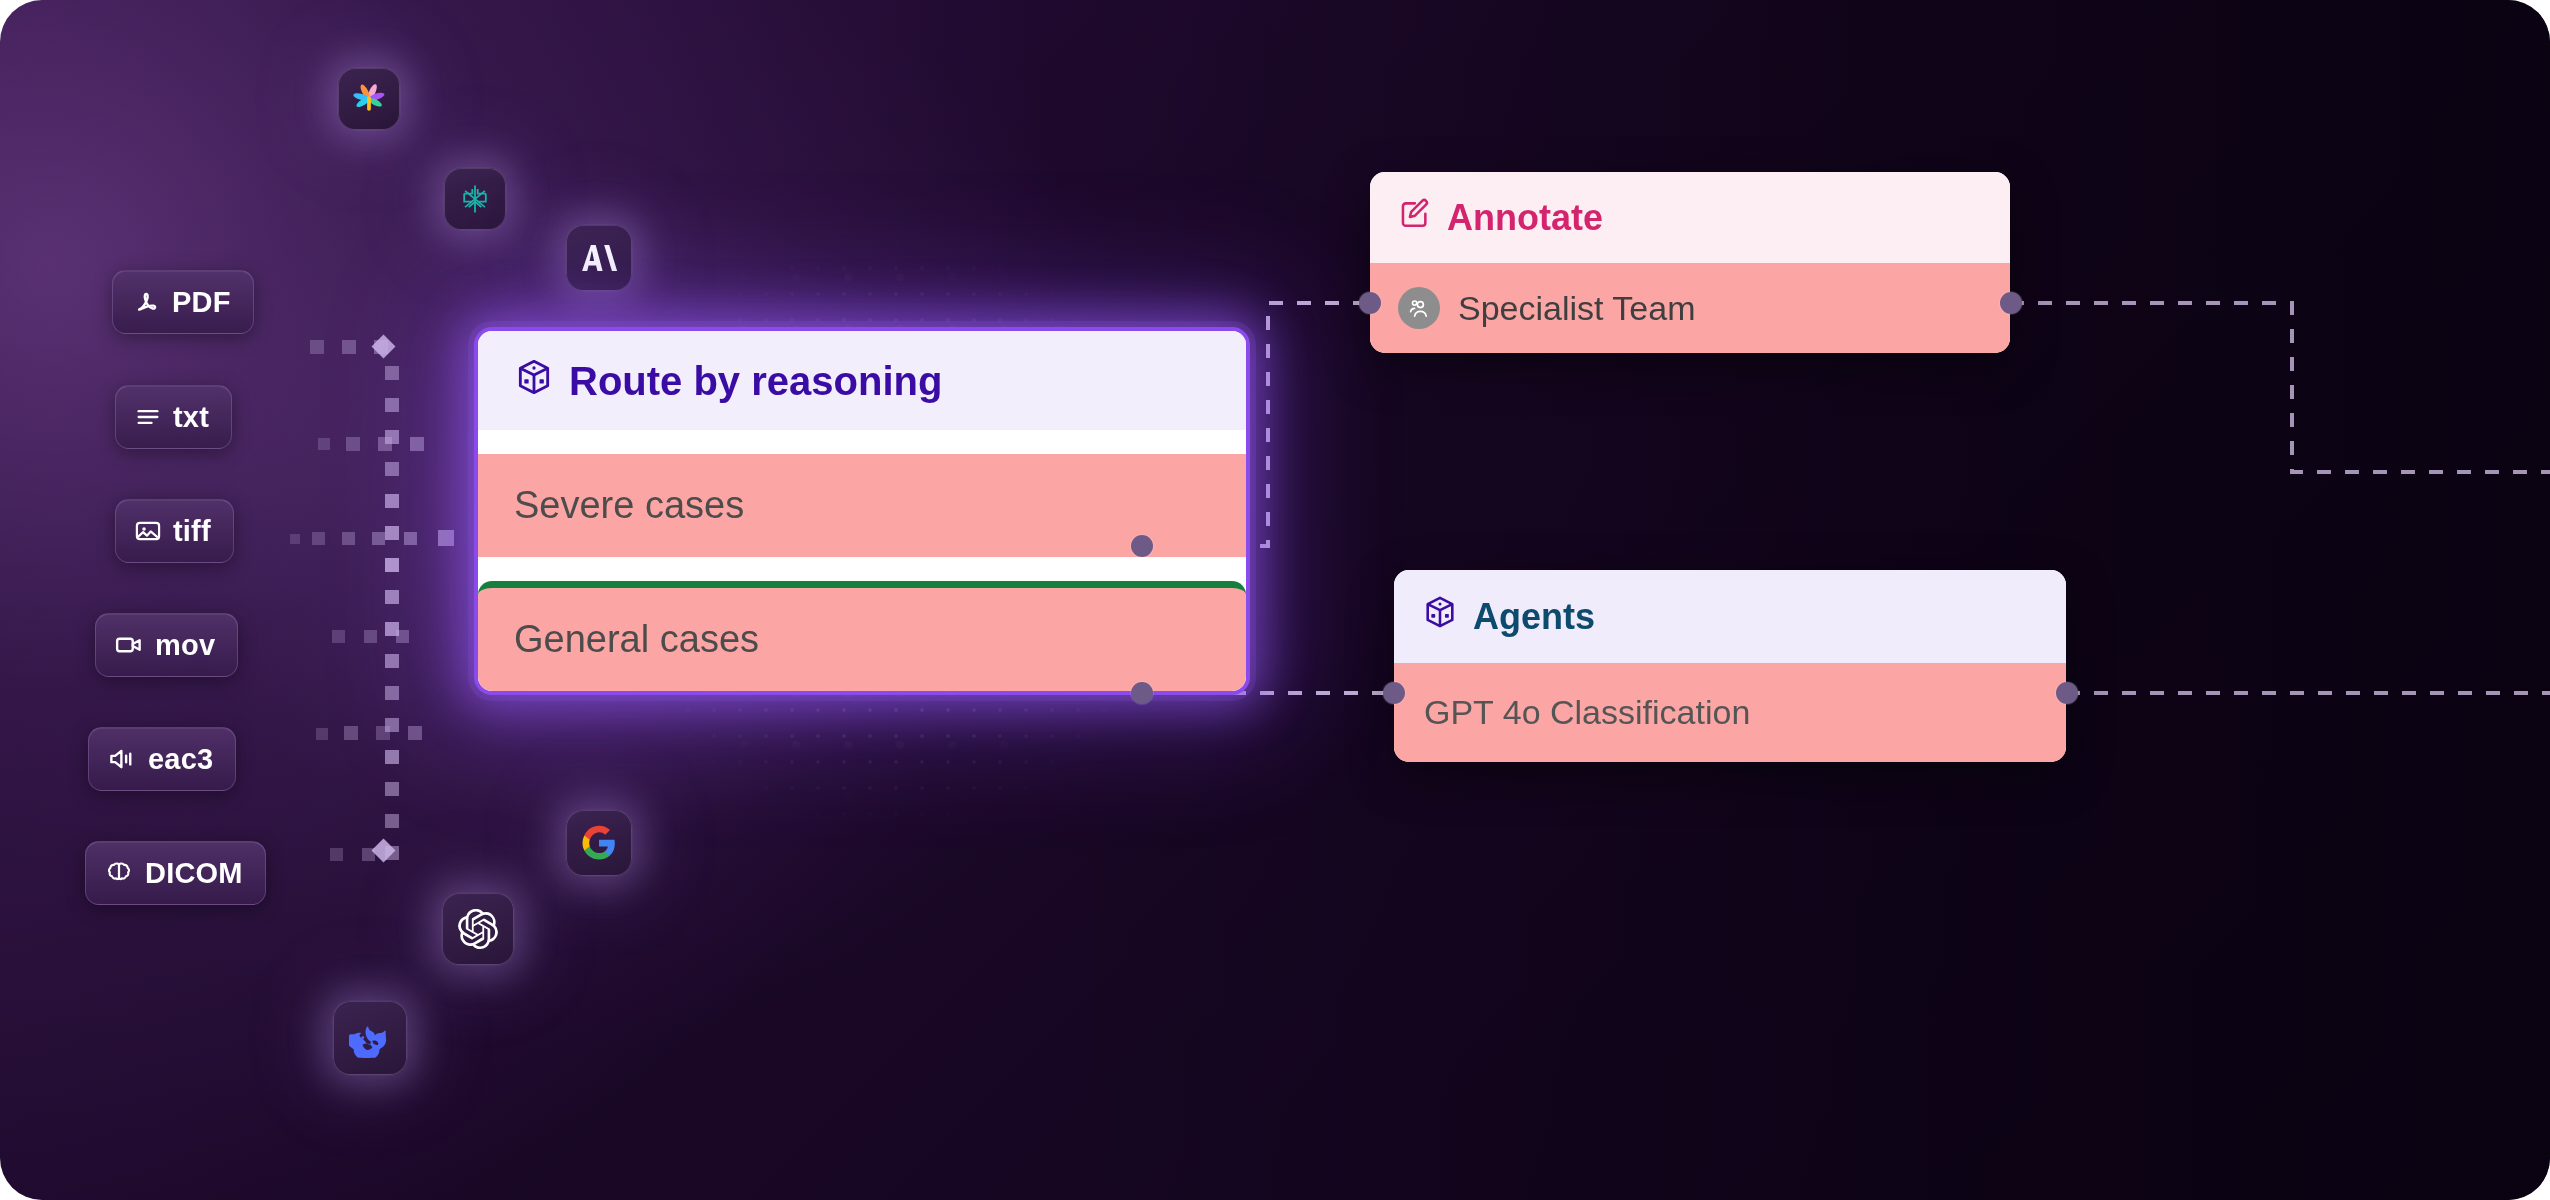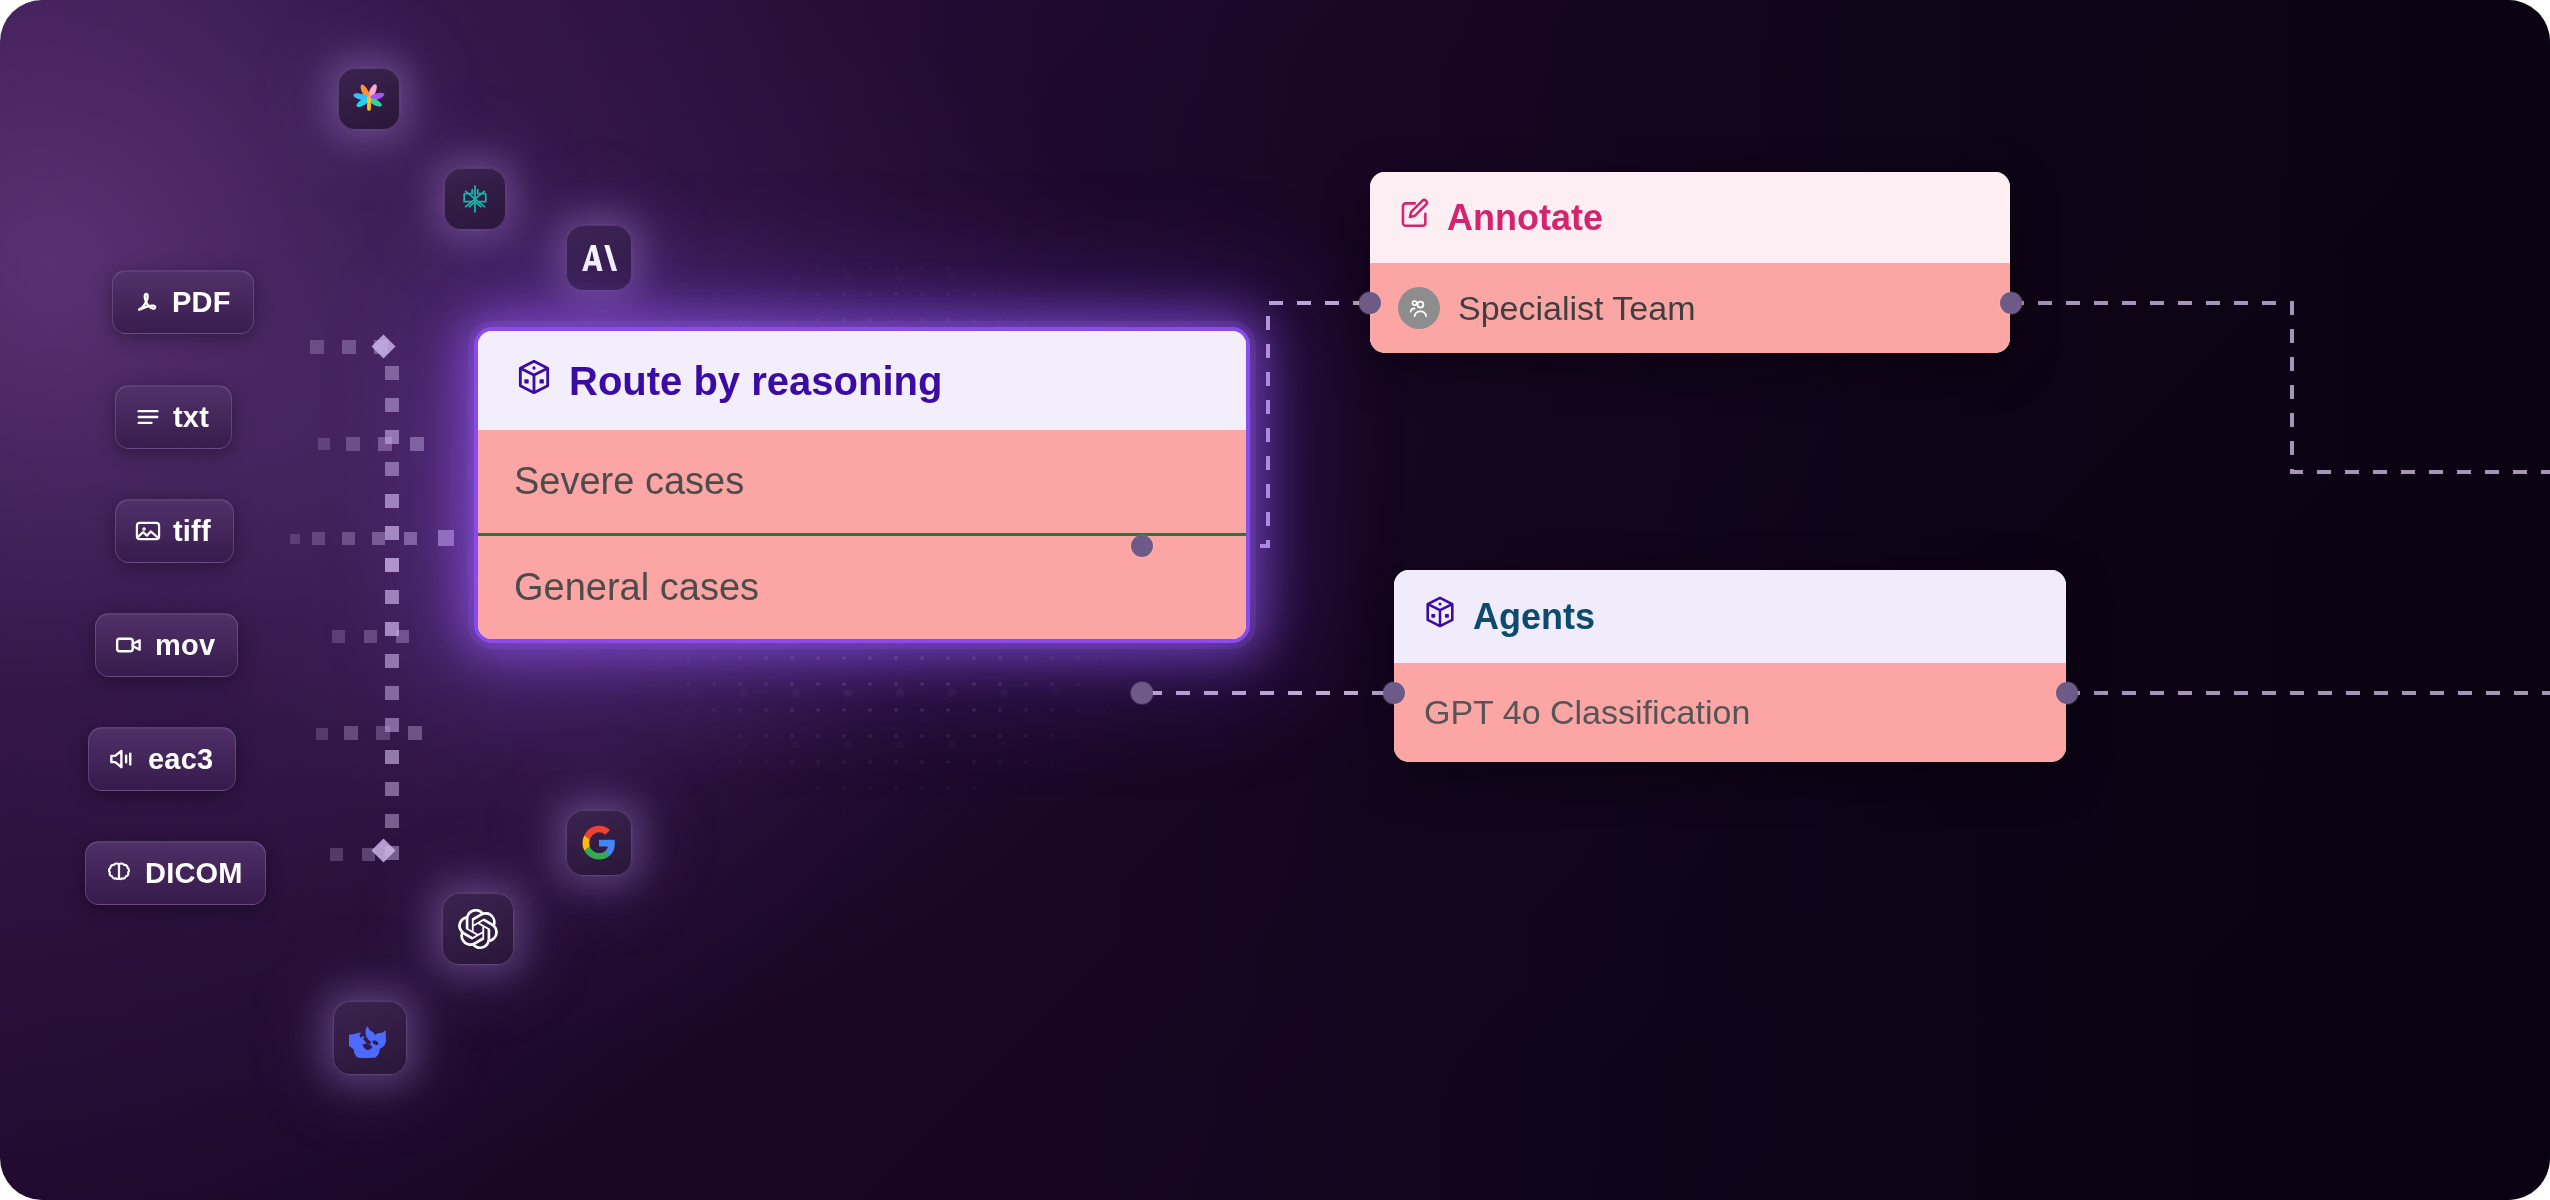--- a/index.html
+++ b/index.html
@@ -115,21 +115,21 @@
     font-size: 33px;
     font-weight: 700;
   }
   .card-row {
     display: flex; align-items: center; gap: 18px;
     padding: 20px 24px;
     font-size: 31px;
     color: #4a4a4a;
     background: #fca5a5;
   }
-  .card-row + .card-row { border-top: 3px solid #15803d; }
+  .card-row + .card-row { border-top: 7px solid #15803d; border-radius: 14px; }
 
   
   #route-card {
     left: 474px; top: 327px;
     width: 776px;
     border: 4px solid #8B4BEC;
     border-radius: 18px;
     box-shadow:
       0 0 0 6px rgba(150,95,245,0.16),
       0 0 46px 14px rgba(152,92,250,0.55),
@@ -138,20 +138,21 @@
   #route-card .card-hd {
     background: #F3EEFC;
     color: #3A0CA3;
     padding: 26px 36px 24px 36px;
     font-size: 40px;
   }
   #route-card .card-row {
     padding: 30px 36px;
     font-size: 38px;
     color: #4c4c4c;
+    margin-top: 24px;
   }
 
   
   #annotate-card {
     left: 1370px; top: 172px;
     width: 640px;
     box-shadow: 0 14px 46px rgba(0,0,0,0.42);
   }
   #annotate-card .card-hd {
     background: #FCEEF3;

